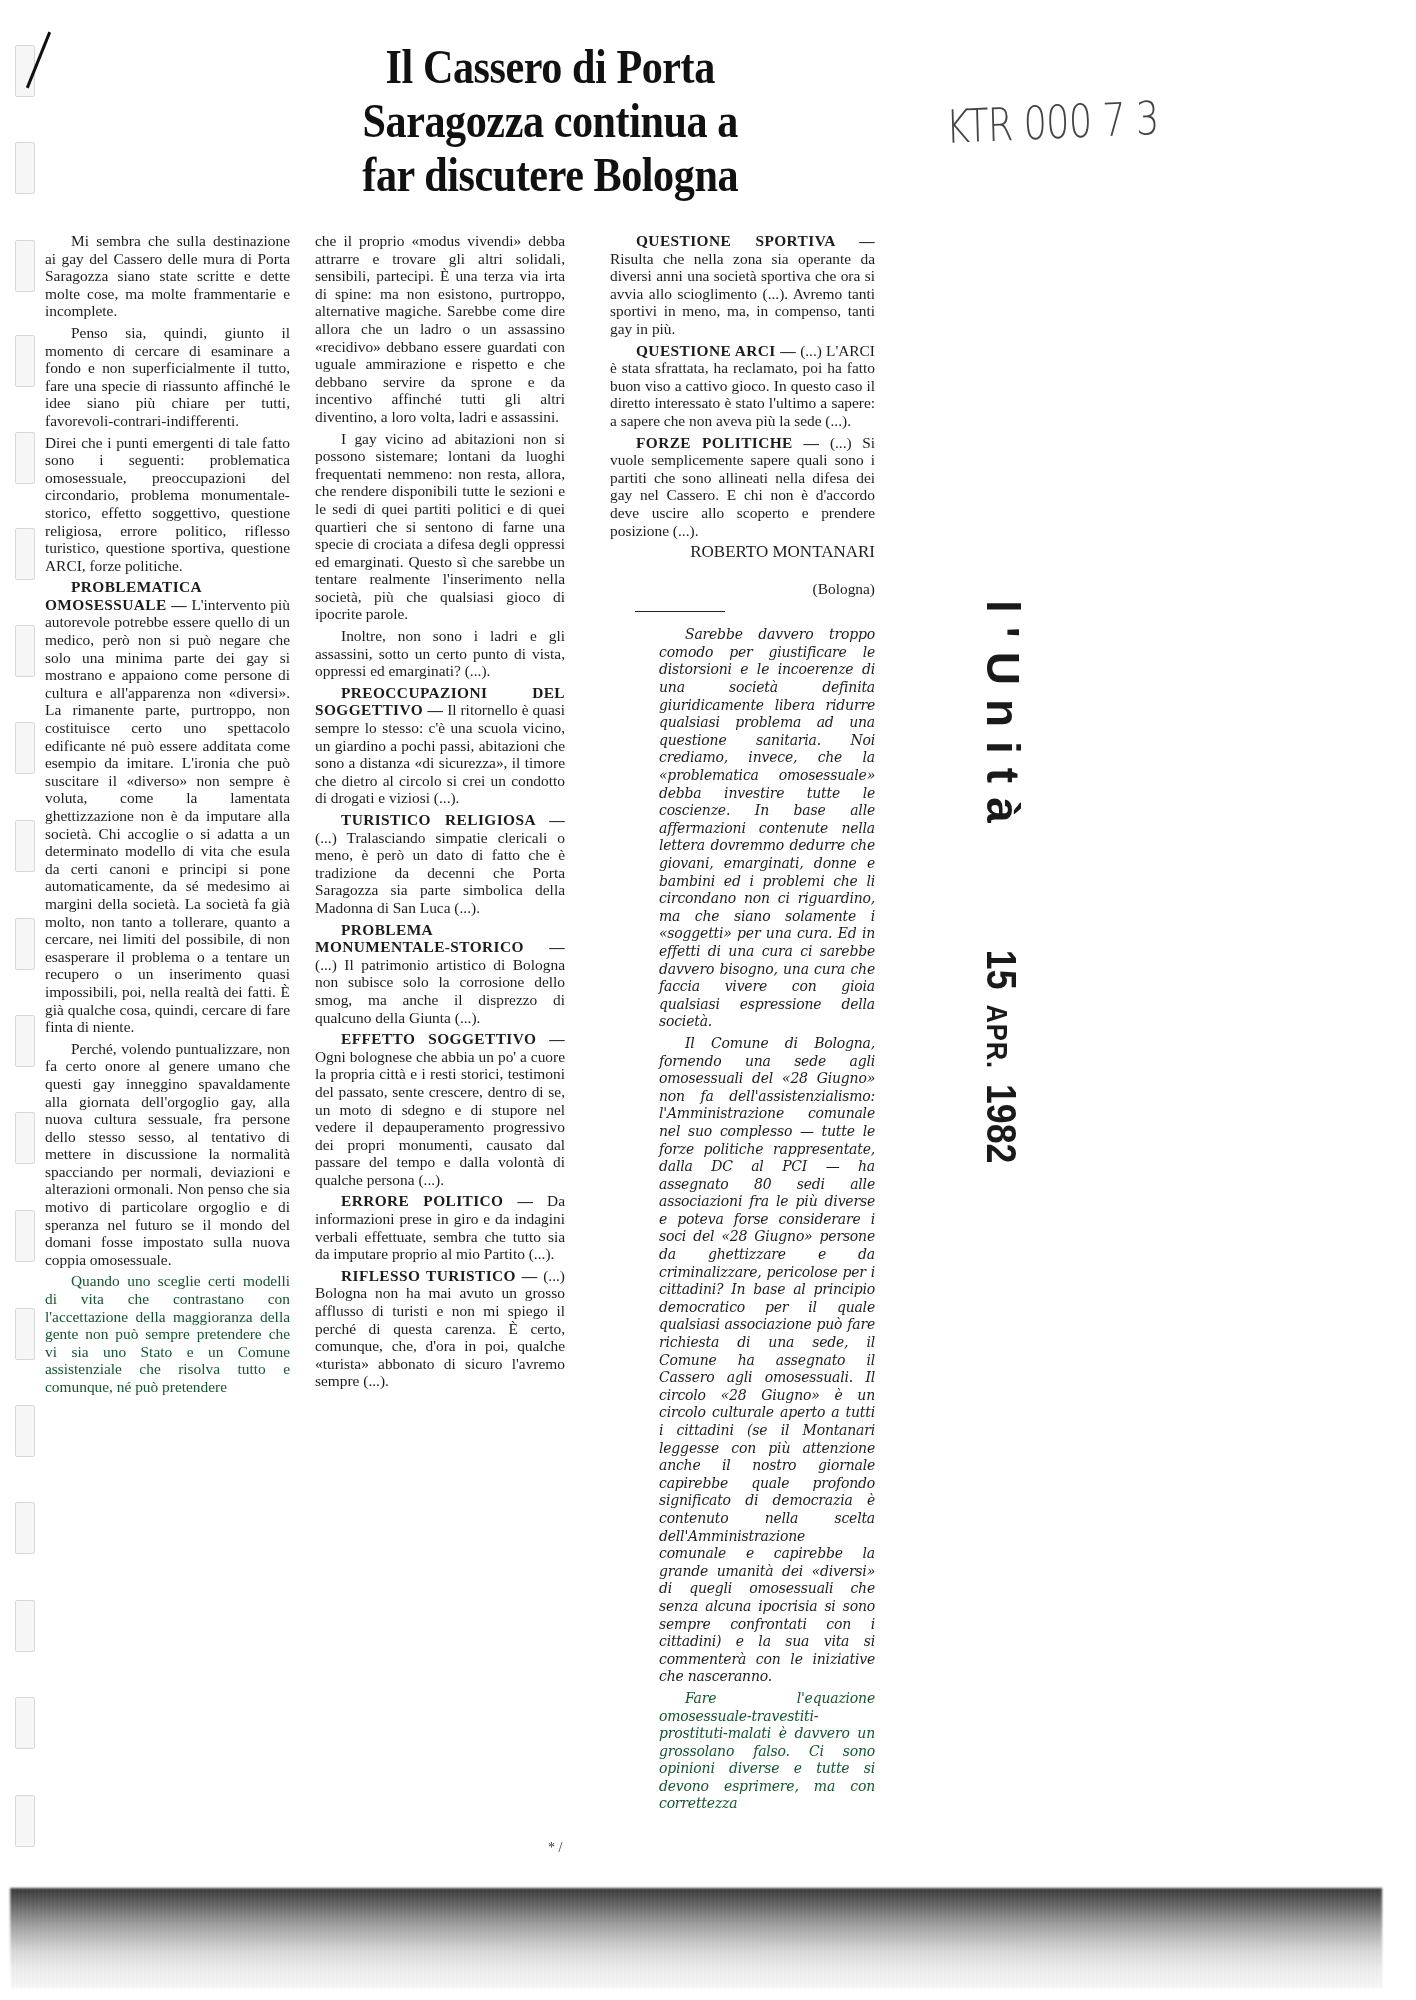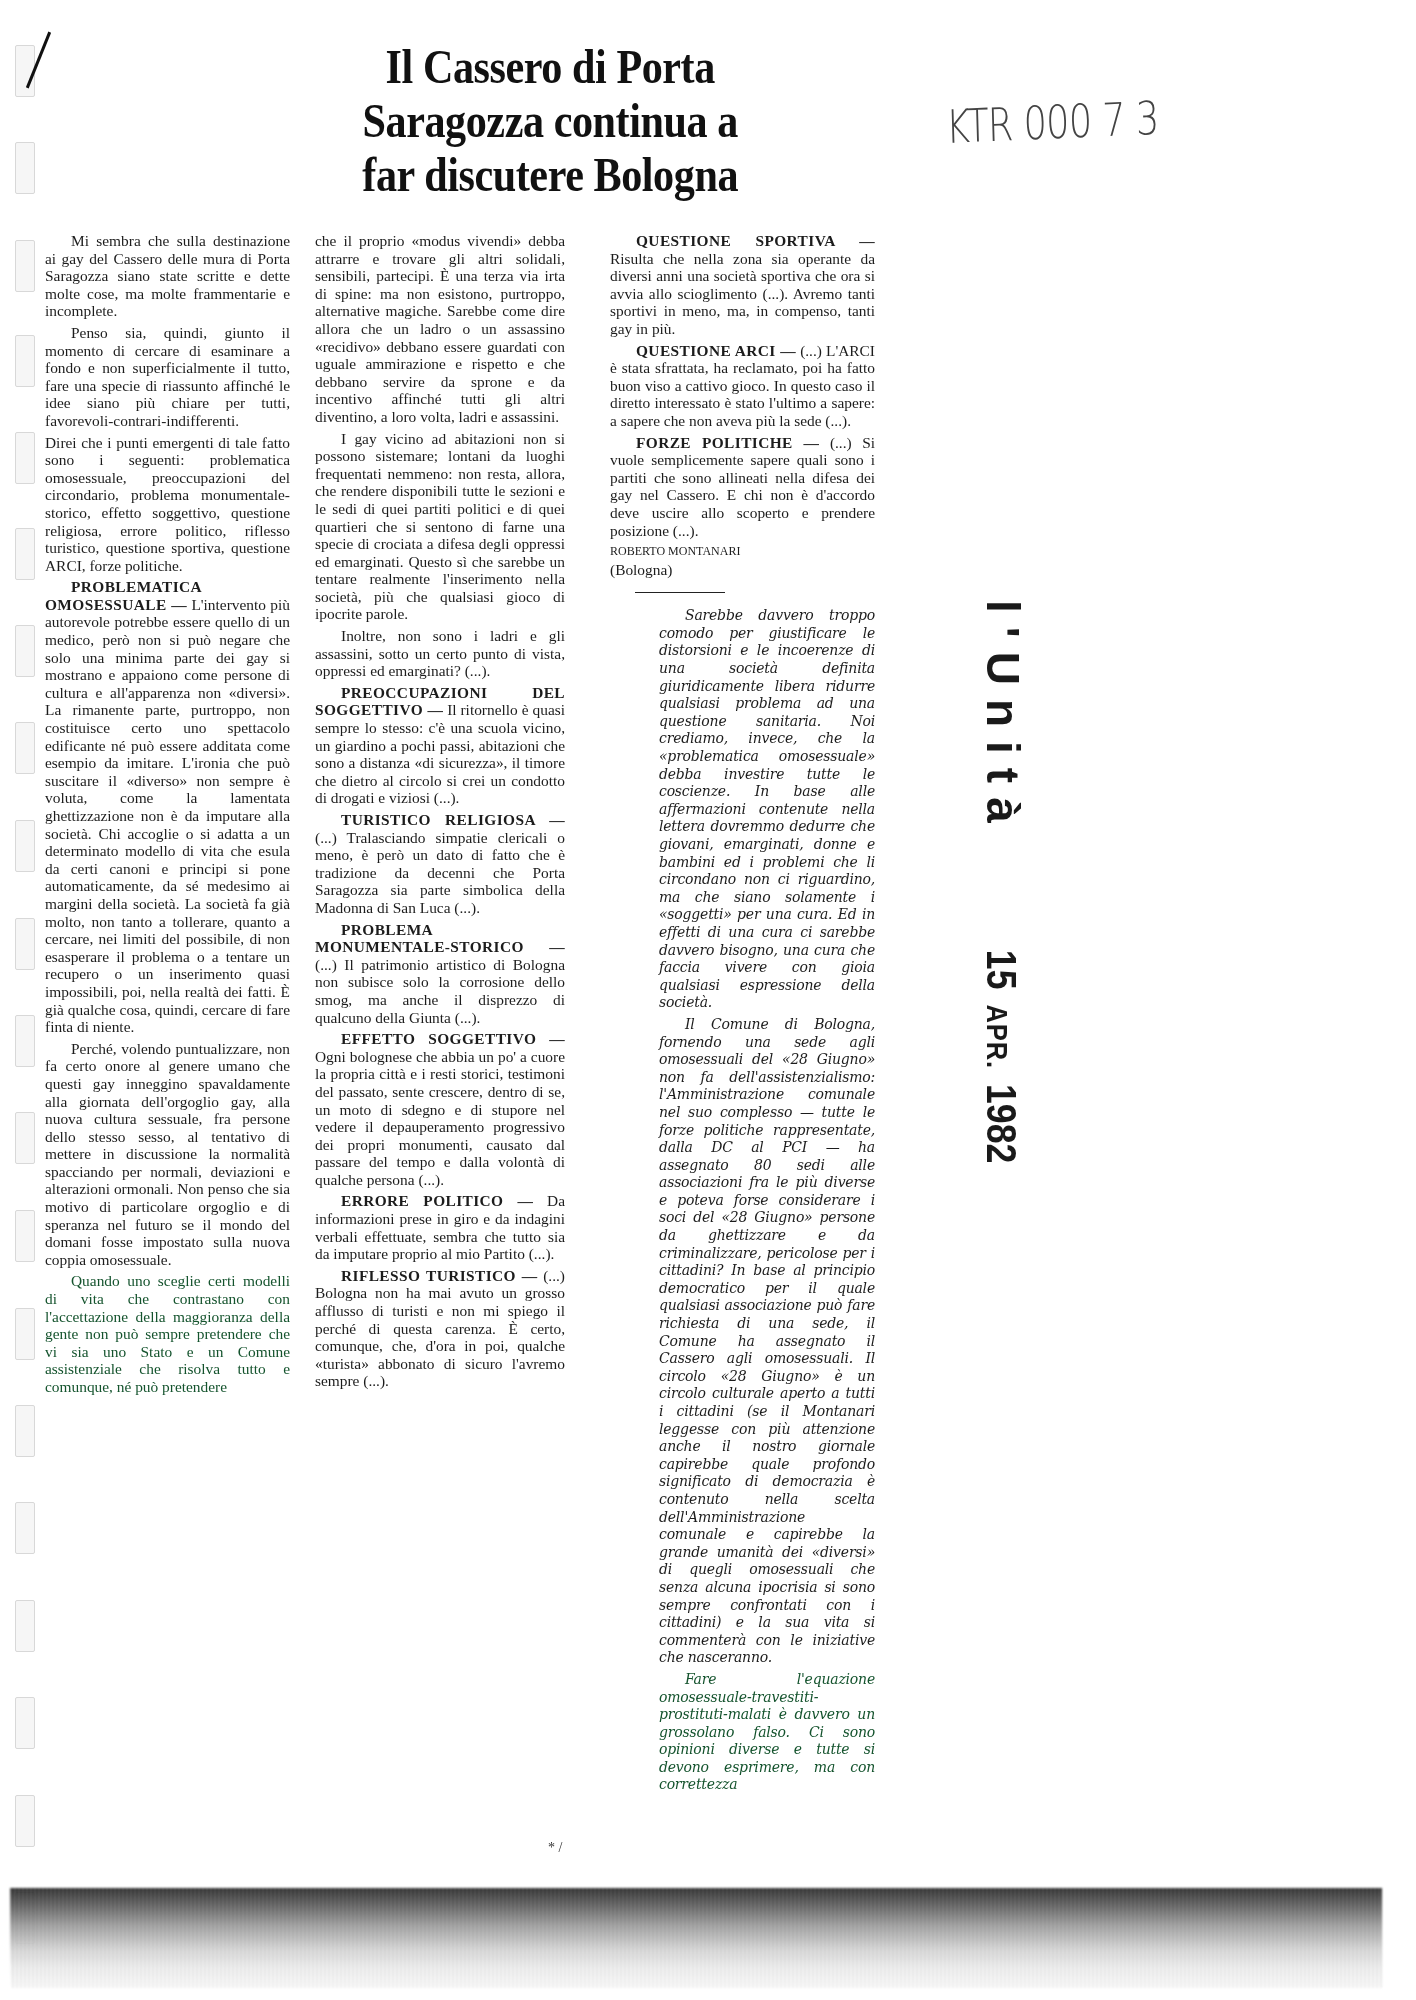--- a/index.html
+++ b/index.html
@@ -19,22 +19,22 @@
     .column { position: absolute; top: 232px; font-size: 15.4px; line-height: 17.6px; text-align: justify; hyphens: manual; color: #1c1c1c; }
     .col-1 { left: 45px; width: 245px; }
     .col-2 { left: 315px; width: 250px; }
     .col-3 { left: 610px; width: 265px; }
 
     .column p { text-indent: 26px; margin-bottom: 4px; }
     .column p.noindent { text-indent: 0; }
     .column .sec-head { font-weight: bold; letter-spacing: 0.4px; }
     .column .faded { color: #14532d; }
 
-    .signature { font-size: 12px; line-height: 17.6px; margin-top: 2px; }
-    .sig-city { text-align: left; }
+    .signature { text-align: right; font-size: 17px; line-height: 17.6px; margin-top: 2px; }
+    .sig-city { text-align: right; margin-top: 19px; }
     .rule { width: 90px; height: 1px; background: #222; margin: 14px 0 14px 25px; }
 
     .reply p { font-style: italic; font-family: "DejaVu Serif", serif; font-size: 14px; line-height: 17.6px; letter-spacing: -0.2px; margin-left: 23px; }
     .reply { padding-left: 26px; }
 
     
     .masthead-stamp { position: absolute; left: 1030px; top: 600px; width: 600px; transform: rotate(90deg); transform-origin: left top; white-space: nowrap; }
     .masthead-name { display: inline-block; font-family: "Liberation Sans", sans-serif; font-weight: bold; font-size: 46px; letter-spacing: 14px; color: #1a1a1a; }
     .masthead-date { display: inline-block; margin-left: 90px; font-family: "Liberation Sans", sans-serif; font-weight: bold; font-size: 42px; color: #1a1a1a; transform: scaleX(0.85); }
     .masthead-date .month { font-size: 30px; letter-spacing: 1px; margin: 0 6px; }

